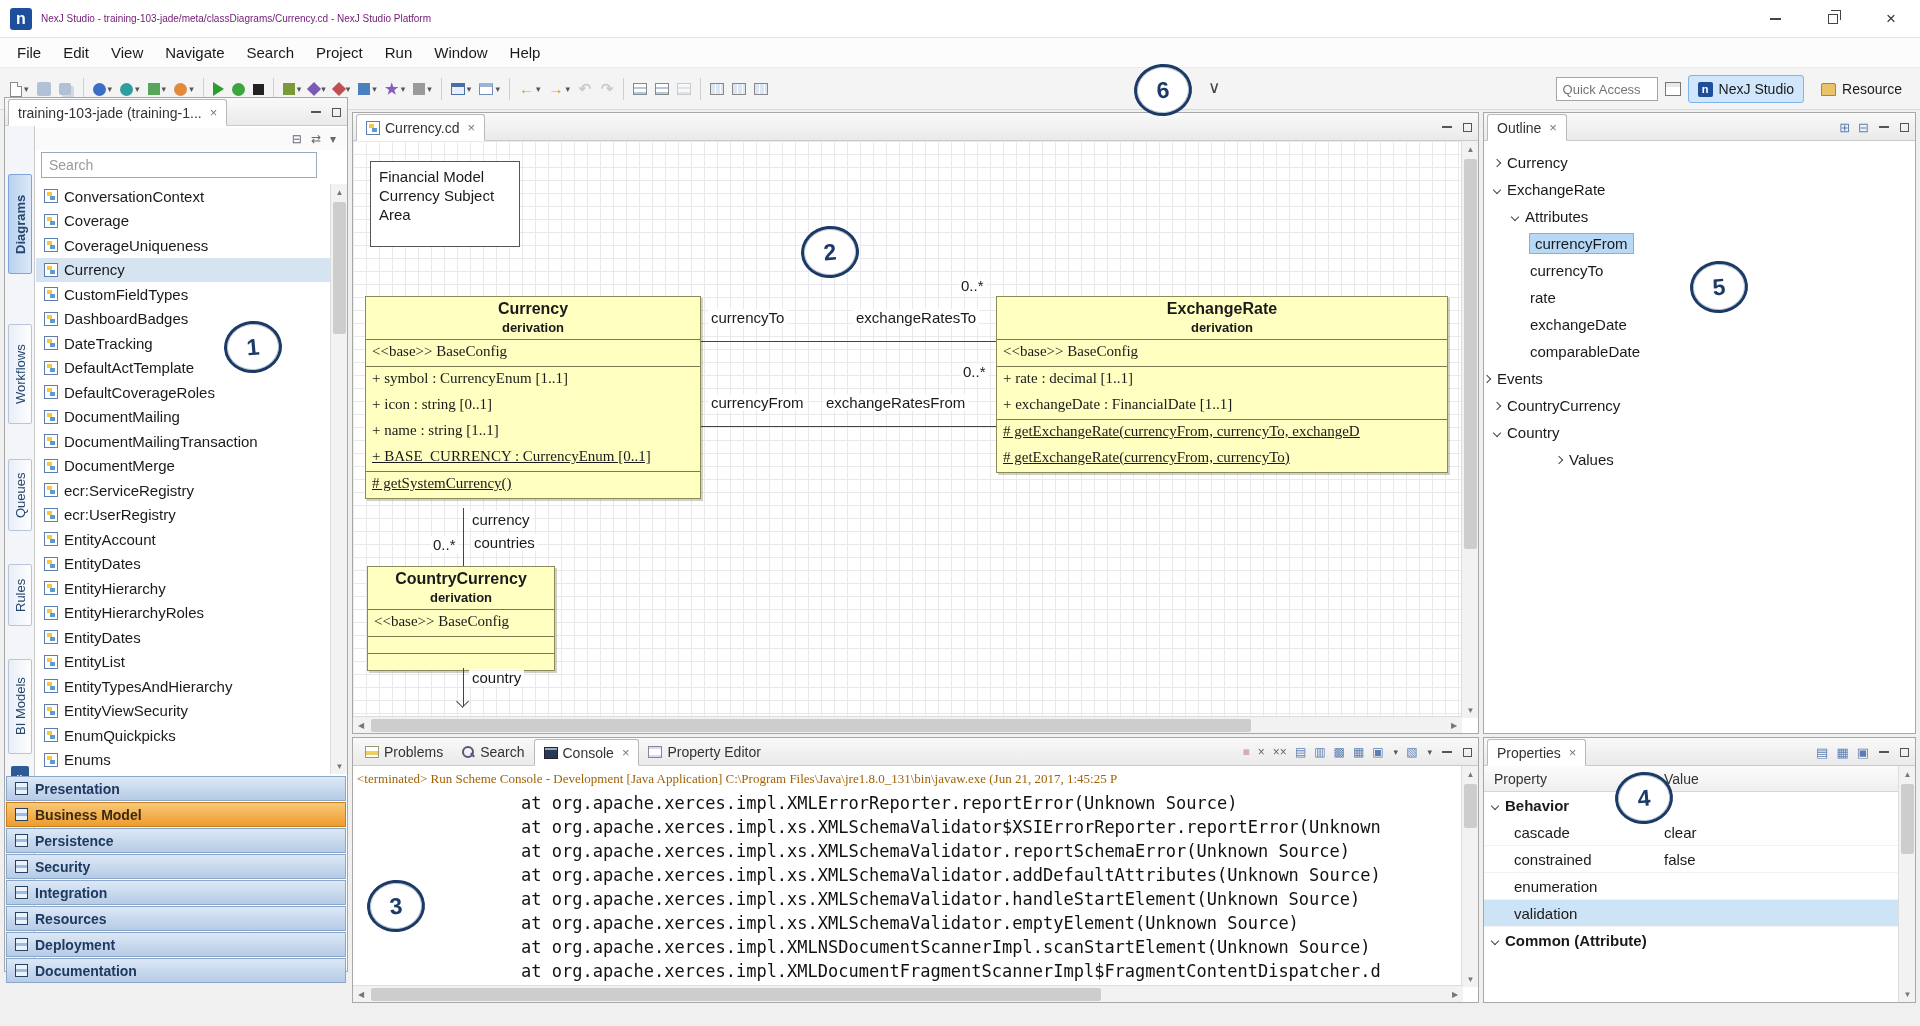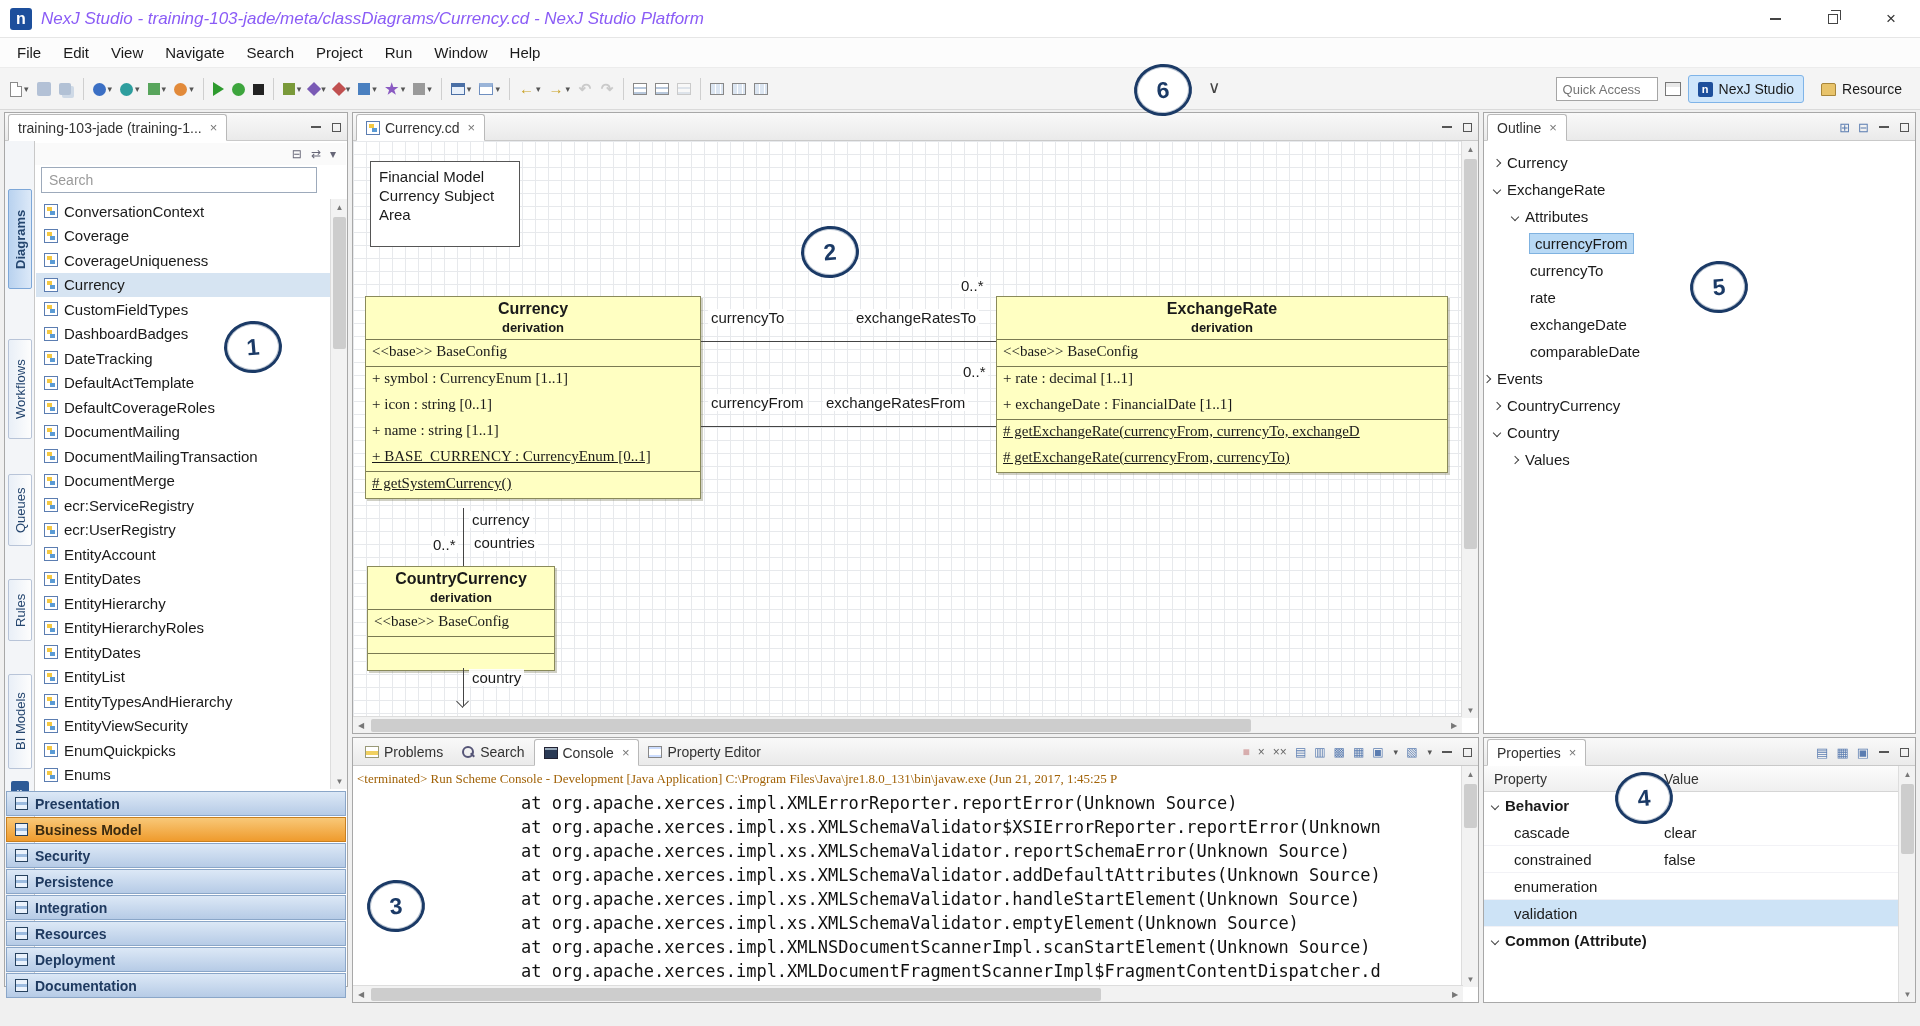--- a/index.html
+++ b/index.html
@@ -5,21 +5,21 @@
   * { margin:0; padding:0; box-sizing:border-box; }
   html,body { background:#d8d8d8; }
   #app { position:relative; width:1920px; height:1026px; background:#f0f0f0; overflow:hidden;
          font-family:"Liberation Sans", sans-serif; color:#1a1a1a; }
 
   
   .titlebar { position:absolute; left:0; top:0; width:1920px; height:38px; background:#fff;
               border-bottom:1px solid #e6e6e6; display:flex; align-items:center; }
   .logo { width:22px; height:22px; background:#1d4f9c; color:#fff; font-weight:bold; border-radius:3px;
           display:flex; align-items:center; justify-content:center; font-size:16px; margin:0 9px 0 10px; }
-  .title-text { font-size:17px; color:#8b5cf6;font-style:italic; }
+  .title-text { font-size:10px; color:#701a75; }
   .win-controls { margin-left:auto; display:flex; height:100%; }
   .win-btn { width:58px; height:100%; display:flex; align-items:center; justify-content:center; color:#333; }
   .ic-minline { width:11px; height:2px; background:#444; }
   .ic-restore { width:10px; height:10px; border:1.5px solid #444; position:relative; background:#fff; }
   .ic-restore::before { content:""; position:absolute; left:2px; top:-5px; width:9px; height:9px;
                         border:1.5px solid #444; border-left:none; border-bottom:none; }
   .ic-close { font-size:17px; color:#333; line-height:1; }
 
   
   .menubar { position:absolute; left:0; top:38px; width:1920px; height:30px; background:#fcfcfc;
@@ -85,21 +85,21 @@
 
   
   .vscroll { position:absolute; width:17px; background:#f2f2f2; border-left:1px solid #ddd; }
   .hscroll { position:absolute; height:17px; background:#f2f2f2; border-top:1px solid #ddd; }
   .vthumb { position:absolute; left:2px; width:13px; background:#cdcdcd; border-radius:2px; }
   .hthumb { position:absolute; top:2px; height:13px; background:#cdcdcd; border-radius:2px; }
   .sb-a { position:absolute; font-size:8px; color:#777; width:17px; height:16px; display:flex; align-items:center; justify-content:center; }
   .sb-ah { position:absolute; font-size:8px; color:#777; width:16px; height:17px; display:flex; align-items:center; justify-content:center; }
 
   
-  #nav-panel { left:4px; top:112px; width:344px; height:875px; }
+  #nav-panel { left:4px; top:97px; width:344px; height:875px; }
   .nav-strip { position:absolute; left:0; top:28px; width:30px; bottom:0; background:#f3f5f8; border-right:1px solid #c8c8c8; }
   .vtab { position:absolute; left:3px; width:24px; writing-mode:vertical-rl; transform:rotate(180deg);
           display:flex; align-items:center; justify-content:center; font-size:13px; color:#24456e;
           background:linear-gradient(90deg,#fdfdfd,#e9eff7); border:1px solid #b8c4d8; border-radius:2px; }
   .vtab.active { background:linear-gradient(90deg,#dce9f8,#b9d2ef); border-color:#7da7d8; font-weight:bold; }
   .vtab-more { position:absolute; left:6px; top:640px; width:18px; height:20px; background:#2d5a96; color:#fff;
                font-size:13px; display:flex; align-items:center; justify-content:center; border-radius:2px; }
   .nav-tools { position:absolute; left:30px; top:30px; right:1px; height:22px; display:flex; align-items:center;
                justify-content:flex-end; gap:9px; padding-right:10px; background:#fafafa; }
   .nav-tool { font-size:12px; color:#667; }
@@ -482,25 +482,25 @@
         <div class="cat-bar">
           <span class="cat-ico"></span>
           <span>Presentation</span>
         </div>
         <div class="cat-bar active">
           <span class="cat-ico"></span>
           <span>Business Model</span>
         </div>
         <div class="cat-bar">
           <span class="cat-ico"></span>
-          <span>Security</span>
+          <span>Persistence</span>
         </div>
         <div class="cat-bar">
           <span class="cat-ico"></span>
-          <span>Persistence</span>
+          <span>Security</span>
         </div>
         <div class="cat-bar">
           <span class="cat-ico"></span>
           <span>Integration</span>
         </div>
         <div class="cat-bar">
           <span class="cat-ico"></span>
           <span>Resources</span>
         </div>
         <div class="cat-bar">
@@ -655,21 +655,21 @@
           <span class="o-label">Events</span>
         </div>
         <div class="o-row" style="padding-left: 10px;">
           <span class="chev"></span>
           <span class="o-label">CountryCurrency</span>
         </div>
         <div class="o-row" style="padding-left: 10px;">
           <span class="chev down"></span>
           <span class="o-label">Country</span>
         </div>
-        <div class="o-row" style="padding-left: 28px;">
+        <div class="o-row" style="padding-left: 28px; margin-left: 44px;">
           <span class="chev"></span>
           <span class="o-label">Values</span>
         </div>
       </div>
   </div>
 
   <div class="panel" id="console-panel">
     <div class="tabbar">
       <div id="console-tabs" style="display:flex;align-items:flex-end;height:28px;">
           <div class="tab">

